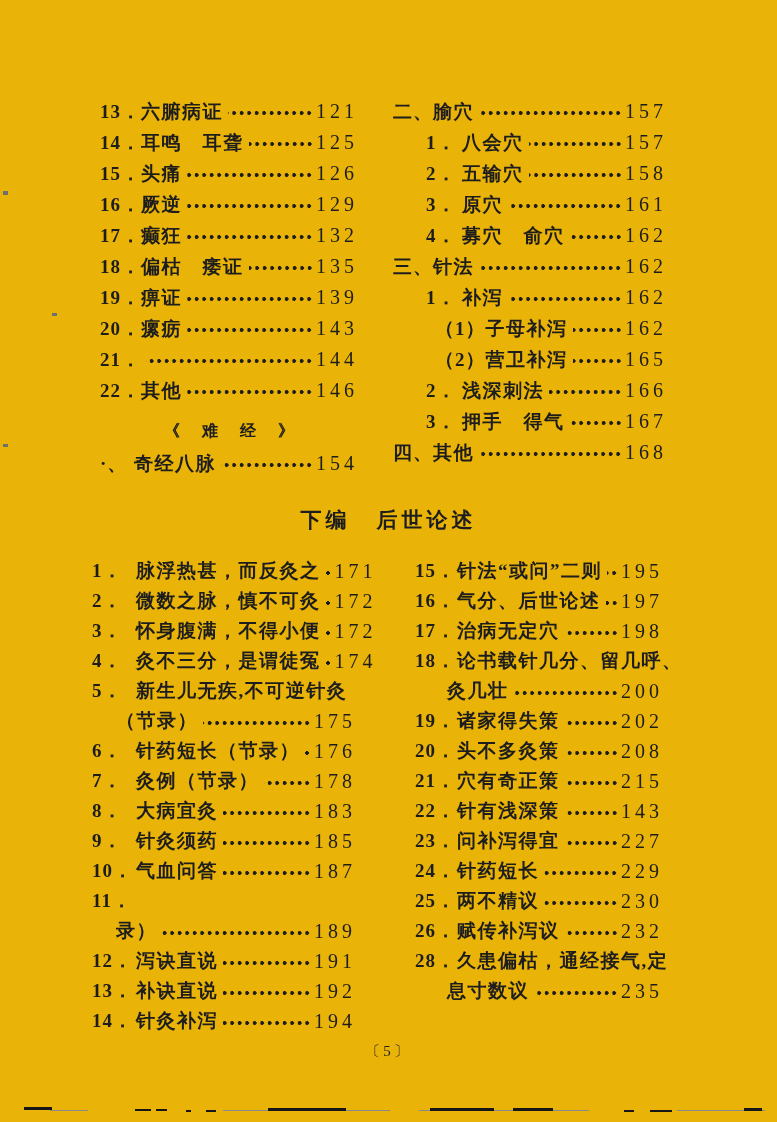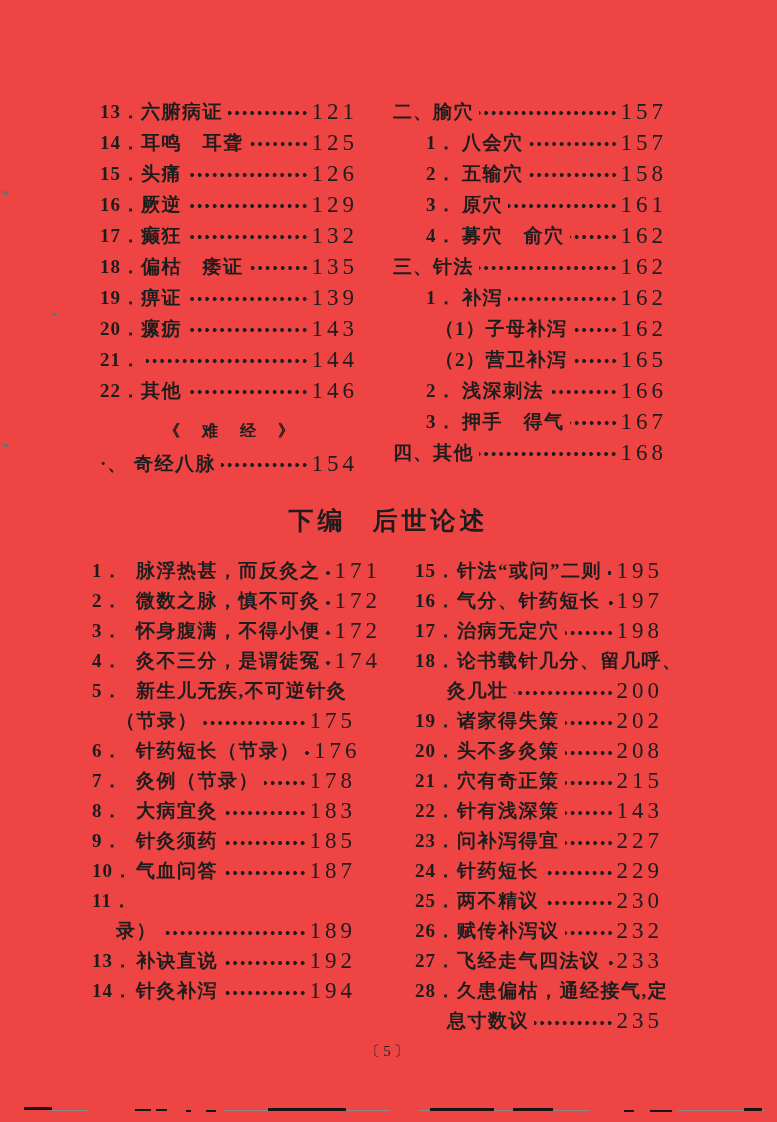--- a/index.html
+++ b/index.html
@@ -1,18 +1,18 @@
 <!DOCTYPE html>
 <html><head>
 <meta charset="utf-8">
 <style>
   html,body{margin:0;padding:0;background:#e8e8e8;}
   .page{
     position:relative;width:777px;height:1122px;margin:0 auto;
-    background:#ef4444;overflow:hidden;
+    background:#eab308;overflow:hidden;
     font-family:"Liberation Serif","DejaVu Serif",serif;
     color:#1d1d1d;
   }
   .col{position:absolute;}
   .col-tl{left:100px;top:96px;width:258px;}
   .col-tr{left:393px;top:96px;width:274px;}
   .col-bl{left:92px;top:556px;width:264px;}
   .col-br{left:415px;top:556px;width:248px;}
   .row{display:flex;align-items:center;height:31px;}
   .col-bl .row,.col-br .row{height:30px;}
@@ -22,34 +22,34 @@
   .col-bl .m{min-width:44px}
   .col-br .m{min-width:42px}
   .m:empty{min-width:0;display:none;}
   .t{flex:none;font-size:19px;font-weight:bold;letter-spacing:1.5px;white-space:pre;}
   .leader{
     flex:1 1 auto;min-width:6px;height:9px;margin:4px 3px 0 5px;align-self:center;
     background-image:radial-gradient(circle at 3.5px 4px,#1c1c1c 1.7px,rgba(0,0,0,0) 2.1px);
     background-size:7.5px 9px;background-repeat:repeat-x;background-position:right center;
   }
   .noleader .leader{background:none;}
-  .p{flex:none;font-size:23px;letter-spacing:4px;white-space:nowrap;text-align:center;}
+  .p{flex:none;font-size:20px;letter-spacing:4px;white-space:nowrap;text-align:center;}
   .p:empty{display:none;}
   .col-tr .ind1{padding-left:33px}
   .col-tr .ind2{padding-left:42px}
   .col-bl .ind1{padding-left:24px}
   .col-br .ind1{padding-left:32px}
   .nanjing-heading{
     height:34px;margin-top:8px;display:flex;align-items:center;justify-content:center;
     font-size:16px;font-weight:bold;letter-spacing:9px;text-indent:9px;white-space:pre;
   }
   .section-heading{
     position:absolute;left:0;top:503px;width:777px;height:34px;
     display:flex;align-items:center;justify-content:center;
-    font-size:25px;font-weight:bold;letter-spacing:4px;
+    font-size:21px;font-weight:bold;letter-spacing:4px;
   }
   .section-heading .gap{display:inline-block;width:26px;}
   .pageno{
     position:absolute;left:0;top:1042px;width:777px;text-align:center;
     font-size:15px;letter-spacing:3px;color:#222;
   }
   .artifact{position:absolute;background:#161616;}
   .artifact.gray{background:#8a8a8a;}
   .speck{position:absolute;background:#6f6f6f;}
 </style>
@@ -288,20 +288,26 @@
         <span class="leader"></span>
 
       </div>
       <div class="row ind1">
 
         <span class="t">录）</span>
         <span class="leader"></span>
         <span class="p">189</span>
       </div>
       <div class="row">
+        <span class="m">12．</span>
+        <span class="t">泻诀直说</span>
+        <span class="leader"></span>
+        <span class="p">191</span>
+      </div>
+      <div class="row">
         <span class="m">13．</span>
         <span class="t">补诀直说</span>
         <span class="leader"></span>
         <span class="p">192</span>
       </div>
       <div class="row">
         <span class="m">14．</span>
         <span class="t">针灸补泻</span>
         <span class="leader"></span>
         <span class="p">194</span>
@@ -311,21 +317,21 @@
   <section class="col col-br">
 
   <div class="row">
         <span class="m">15．</span>
         <span class="t">针法“或问”二则</span>
         <span class="leader"></span>
         <span class="p">195</span>
       </div>
       <div class="row">
         <span class="m">16．</span>
-        <span class="t">气分、针药短长</span>
+        <span class="t">气分、后世论述</span>
         <span class="leader"></span>
         <span class="p">197</span>
       </div>
       <div class="row">
         <span class="m">17．</span>
         <span class="t">治病无定穴</span>
         <span class="leader"></span>
         <span class="p">198</span>
       </div>
       <div class="row noleader">
@@ -380,26 +386,20 @@
         <span class="m">25．</span>
         <span class="t">两不精议</span>
         <span class="leader"></span>
         <span class="p">230</span>
       </div>
       <div class="row">
         <span class="m">26．</span>
         <span class="t">赋传补泻议</span>
         <span class="leader"></span>
         <span class="p">232</span>
-      </div>
-      <div class="row">
-        <span class="m">27．</span>
-        <span class="t">飞经走气四法议</span>
-        <span class="leader"></span>
-        <span class="p">233</span>
       </div>
       <div class="row noleader">
         <span class="m">28．</span>
         <span class="t">久患偏枯，通经接气,定</span>
         <span class="leader"></span>
 
       </div>
       <div class="row ind1">
 
         <span class="t">息寸数议</span>

